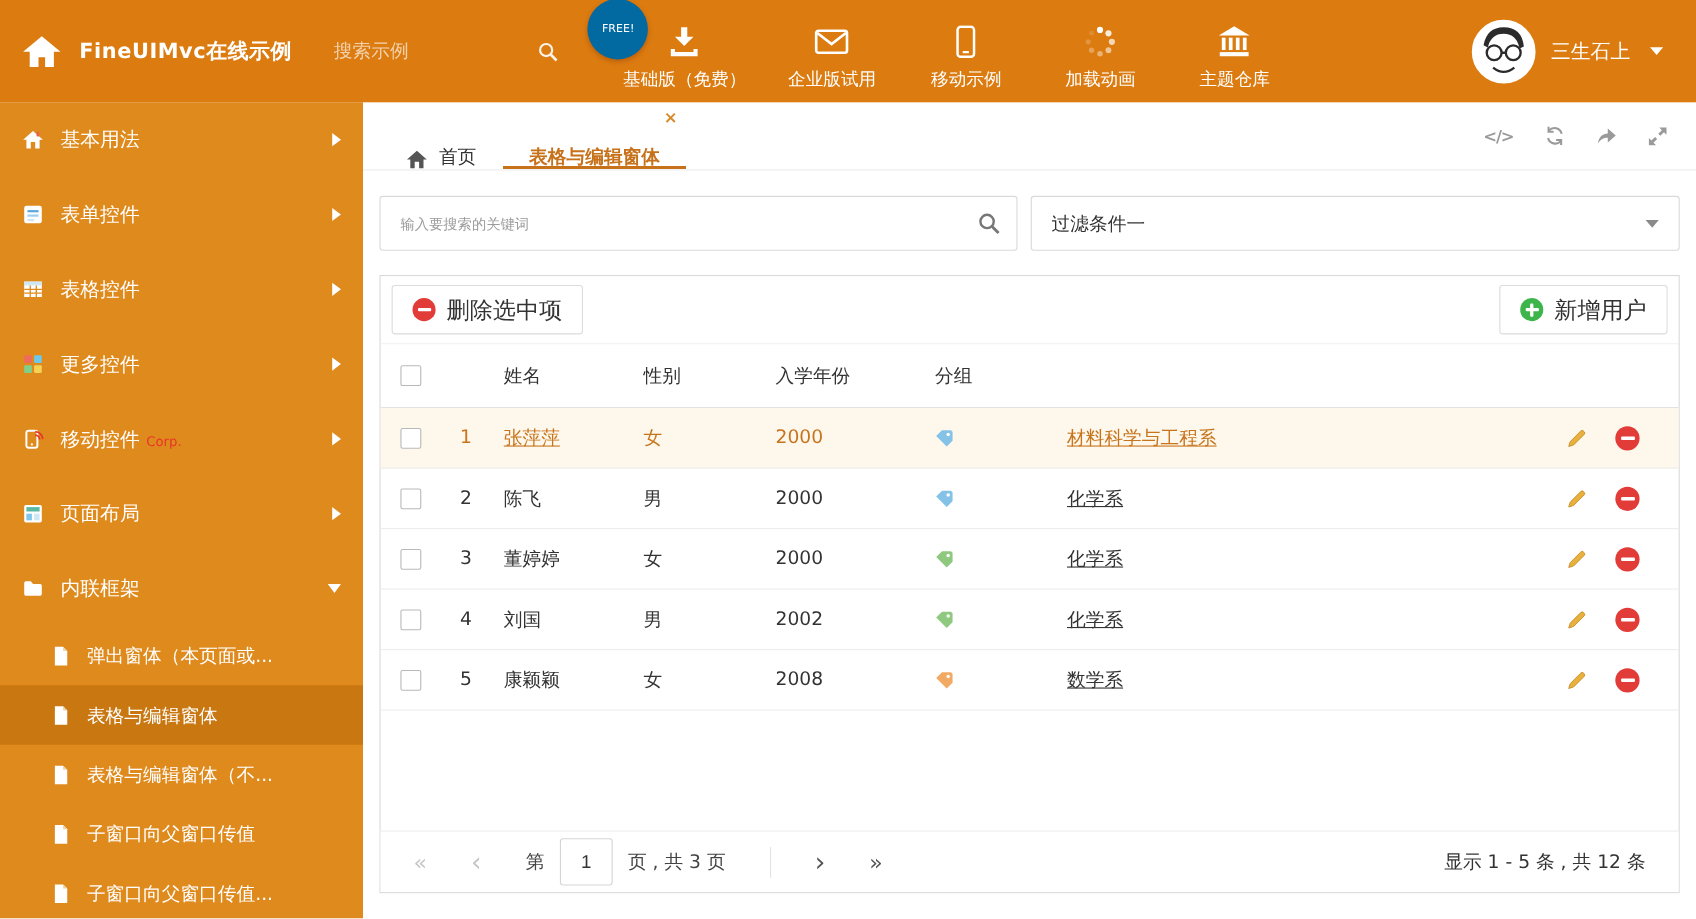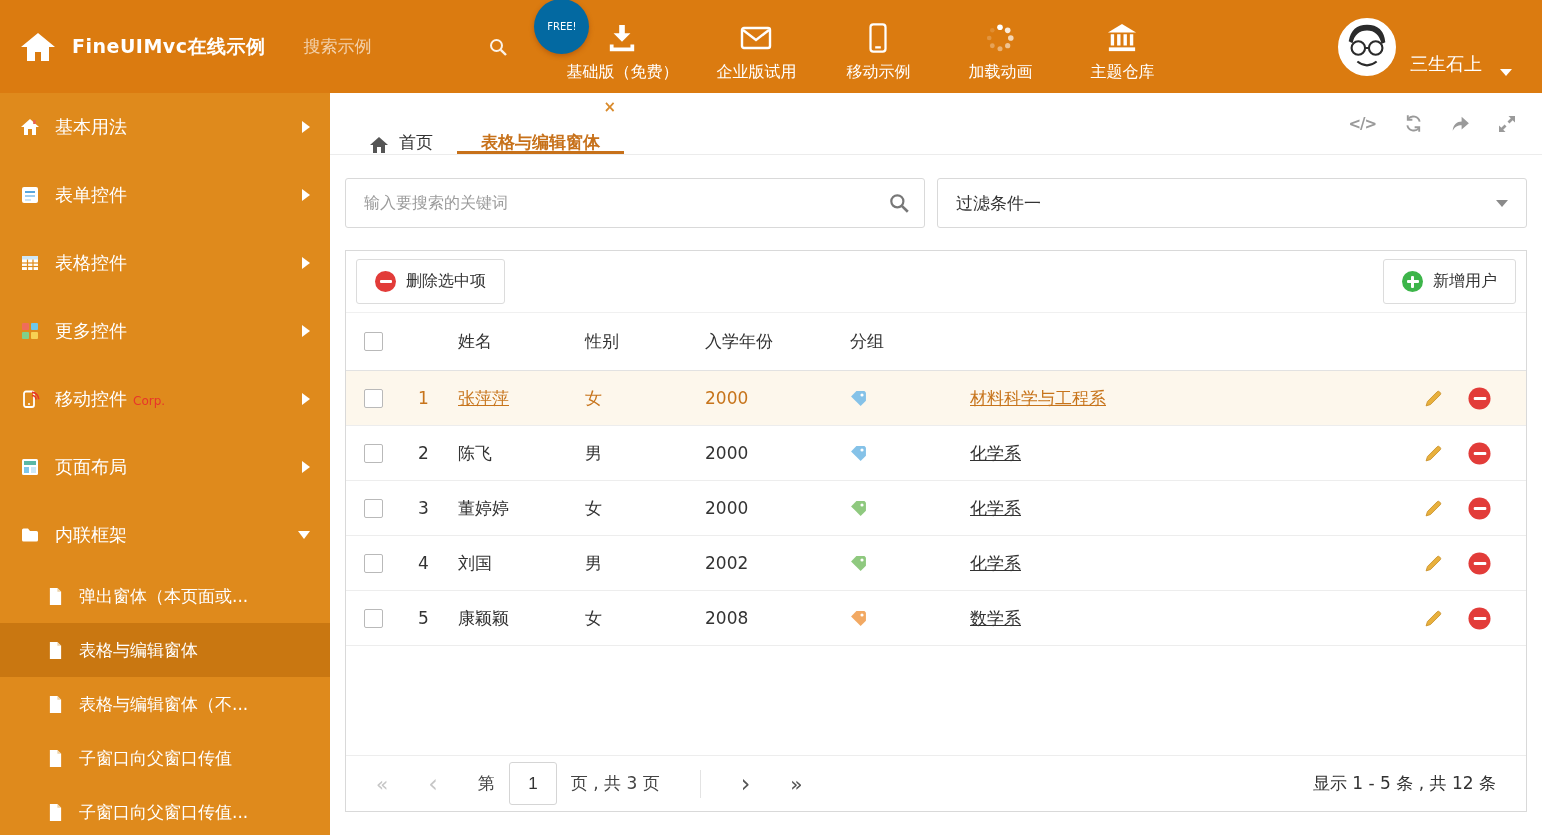--- a/index.html
+++ b/index.html
@@ -11,21 +11,21 @@
   .topbar{position:absolute;top:0;left:0;width:1542px;height:93px;background:#DB7B10;display:flex;align-items:center;z-index:5}
   .brand{display:flex;align-items:center;gap:16px;padding-left:20px;color:#fff}
   .brand-title{font-size:19px;font-weight:bold;letter-spacing:.5px}
   .hsearch{margin-left:38px;width:205px;display:flex;align-items:center;justify-content:space-between;color:rgba(255,255,255,.72)}
   .hsearch input{background:transparent;border:none;outline:none;color:rgba(255,255,255,.85);font-size:17px;width:150px}
   .hsearch input::placeholder{color:rgba(255,255,255,.65)}
   .hsearch .mag{color:rgba(255,255,255,.9)}
   .topnav{display:flex;margin-left:48px;gap:14px}
   .nav-item{position:relative;min-width:108px;padding:12px 10px 0 10px;display:flex;flex-direction:column;align-items:center;gap:9px;color:#fff;font-size:16px;cursor:pointer}
   .free-badge{position:absolute;top:-12px;left:-22px;width:55px;height:55px;border-radius:50%;background:#0369a1;color:#fff;font-weight:normal;font-size:10px;display:flex;align-items:center;justify-content:center;box-shadow:0 2px 5px rgba(120,40,0,.35)}
-  .tuser{margin-left:auto;display:flex;align-items:flex-end;gap:14px;padding-right:30px;color:#fff;font-size:18px}
+  .tuser{margin-left:auto;display:flex;align-items:center;gap:14px;padding-right:30px;color:#fff;font-size:18px}
   .avatar{width:58px;height:58px;border-radius:50%;background:#fff;border:2px solid #fff;overflow:hidden;flex:none}
   .caret-down{width:0;height:0;border-left:6px solid transparent;border-right:6px solid transparent;border-top:7px solid #fff;display:inline-block;margin-left:4px}
 
   
   .sidebar{position:absolute;top:93px;left:0;width:330px;height:742px;background:#DF8A1C;overflow:hidden}
   .side-item{height:68px;display:flex;align-items:center;gap:15px;padding:0 20px 0 20px;color:#fff;font-size:18px;cursor:pointer}
   .side-item .lbl{display:flex;align-items:baseline;gap:6px}
   .corp-tag{color:#E8352A;font-size:12px}
   .arrow-right{margin-left:auto;width:0;height:0;border-top:6px solid transparent;border-bottom:6px solid transparent;border-left:8px solid #fff}
   .arrow-down{margin-left:auto;width:0;height:0;border-left:6px solid transparent;border-right:6px solid transparent;border-top:8px solid #fff}
@@ -39,30 +39,30 @@
   .tab.active{color:#C7711A;font-weight:bold;box-shadow:inset 0 -3px 0 #C7711A}
   .tab-close{position:absolute;top:7px;right:8px;color:#D98A2B;font-size:15px;line-height:1;cursor:pointer}
   .tab-close::before{content:"\00D7";font-weight:bold}
   .tab-tools{margin-left:auto;display:flex;align-items:center;gap:28px;padding-right:26px;color:#9a9a9a}
   .tool-ic{cursor:pointer;display:flex;align-items:center}
   .code-icon::before{content:"</>";font-size:15px;font-weight:bold;letter-spacing:-1px}
 
   
   .filter-row{display:flex;gap:12px;padding:23px 15px 0 15px}
   .f-search{width:580px;height:50px;border:1px solid #D9D9D9;border-radius:3px;display:flex;align-items:center;padding:0 14px 0 2px}
-  .f-search input{flex:1;border:none;outline:none;font-size:16px;padding:0 16px;color:#333}
+  .f-search input{flex:1;border:none;outline:none;font-size:13px;padding:0 16px;color:#333}
   .f-search input::placeholder{color:#9b9b9b}
   .f-search .mag{color:#777}
   .f-select{flex:1;height:50px;border:1px solid #D9D9D9;border-radius:3px;display:flex;align-items:center;padding:0 18px;font-size:17px;color:#333;cursor:pointer}
   .f-select .sel-caret{margin-left:auto;width:0;height:0;border-left:6px solid transparent;border-right:6px solid transparent;border-top:7px solid #8a8a8a}
 
   
   .grid-panel{position:absolute;left:15px;right:15px;top:157px;bottom:23px;border:1px solid #D9D9D9}
   .g-toolbar{height:62px;display:flex;align-items:center;padding:0 10px;border-bottom:1px solid #f0f0f0}
-  .btn{height:45px;border:1px solid #DCDCDC;border-radius:3px;background:#fff;display:flex;align-items:center;gap:10px;padding:0 18px;font-size:16px;color:#333;cursor:pointer}
+  .btn{height:45px;border:1px solid #DCDCDC;border-radius:3px;background:#fff;display:flex;align-items:center;gap:10px;padding:0 18px;font-size:21px;color:#333;cursor:pointer}
   .btn-add{margin-left:auto}
   .circle-minus,.circle-plus{width:21px;height:21px;border-radius:50%;position:relative;display:inline-block;flex:none}
   .circle-minus{background:#E23C39}
   .circle-minus::after{content:"";position:absolute;left:4.5px;right:4.5px;top:9px;height:3px;background:#fff;border-radius:1px}
   .circle-plus{background:#3DB54A}
   .circle-plus::after{content:"";position:absolute;left:4.5px;right:4.5px;top:9px;height:3px;background:#fff;border-radius:1px}
   .circle-plus::before{content:"";position:absolute;top:4.5px;bottom:4.5px;left:9px;width:3px;background:#fff;border-radius:1px}
 
   .trow{display:grid;grid-template-columns:55px 45px 135px 120px 145px 120px 1fr 110px;align-items:center;height:55px;border-bottom:1px solid #EDEDED;font-size:17px}
   .trow.thead{height:58px;border-bottom:1px solid #E2E2E2}

